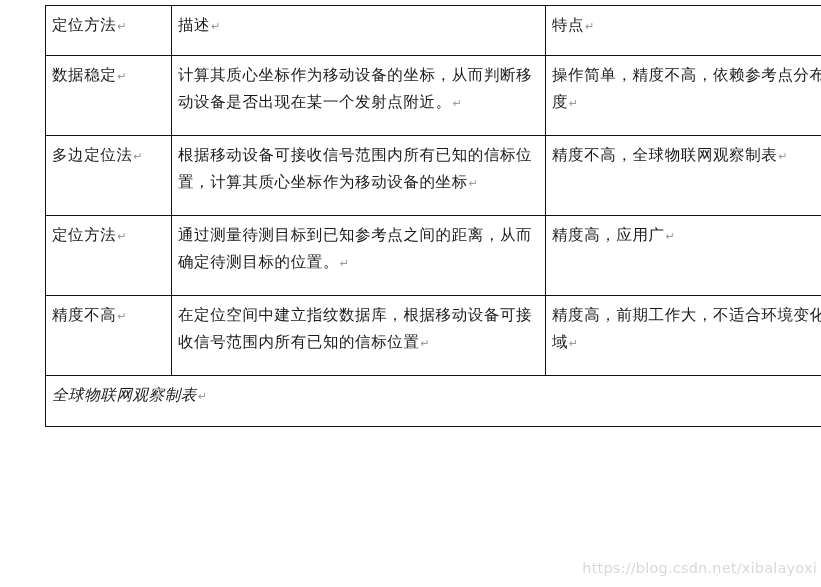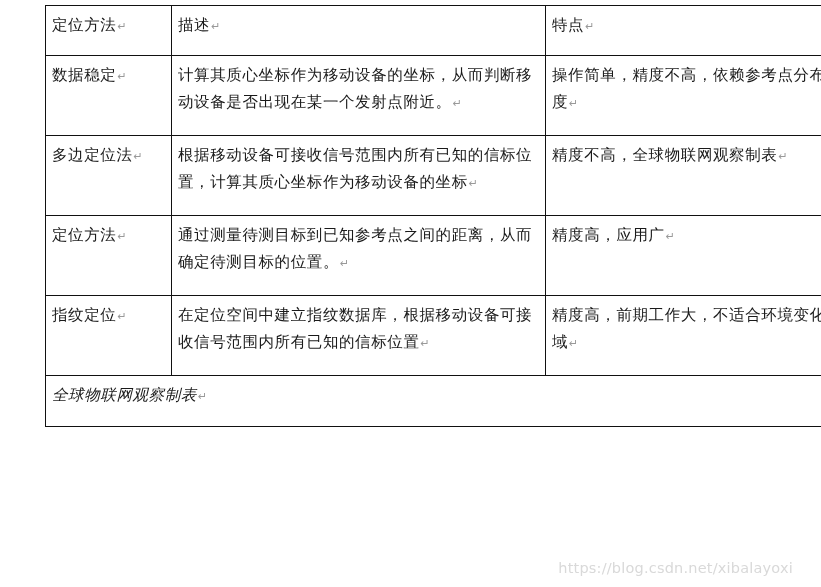--- a/index.html
+++ b/index.html
@@ -8,21 +8,21 @@
   table.doc { position:absolute; left:7px; top:5px; width:811px;
               border-collapse:collapse; table-layout:fixed;margin-left:38px; }
   table.doc td { border:1.5px solid #111; vertical-align:top;
                  padding:6px 5px 0 6px; font-size:15.5px; line-height:27px;
                  letter-spacing:0.6px; overflow:hidden; }
   col.c1 { width:126px; } col.c2 { width:374px; } col.c3 { width:311px; }
   tr.h-header td { height:43px; }
   tr.h-row td { height:73px; }
   tr.h-foot td { height:44px;font-style:italic; }
   .pm { color:#999; font-size:11px; margin-left:1px; }
-  .watermark { position:absolute; right:28px; bottom:11px; font-family:"DejaVu Sans", sans-serif;
+  .watermark { position:absolute; right:4px; bottom:11px; font-family:"DejaVu Sans", sans-serif;
                font-size:14.5px; color:#d9d9d9; letter-spacing:0.2px; }
 </style>
 </head>
 <body>
 
 <table class="doc">
   <colgroup>
       <col class="c1">
       <col class="c2">
       <col class="c3">
@@ -42,21 +42,21 @@
     <td><span>多边定位法</span><span class="pm">↵</span></td>
     <td><span>根据移动设备可接收信号范围内所有已知的信标位置，计算其质心坐标作为移动设备的坐标</span><span class="pm">↵</span></td>
     <td><span>精度不高，全球物联网观察制表</span><span class="pm">↵</span></td>
   </tr>
   <tr class="h-row">
     <td><span>定位方法</span><span class="pm">↵</span></td>
     <td><span>通过测量待测目标到已知参考点之间的距离，从而确定待测目标的位置。</span><span class="pm">↵</span></td>
     <td><span>精度高，应用广</span><span class="pm">↵</span></td>
   </tr>
   <tr class="h-row">
-    <td><span>指纹定位</span><span class="pm">↵</span></td>
+    <td><span>精度不高</span><span class="pm">↵</span></td>
     <td><span>在定位空间中建立指纹数据库，根据移动设备可接收信号范围内所有已知的信标位置</span><span class="pm">↵</span></td>
     <td><span>精度高，前期工作大，不适合环境变化区域</span><span class="pm">↵</span></td>
   </tr>
   <tr class="h-foot">
     <td colspan="3"><span>全球物联网观察制表</span><span class="pm">↵</span></td>
   </tr>
 </tbody>
   </table>
 
 <div class="watermark">https://blog.csdn.net/xibalayoxi</div>

